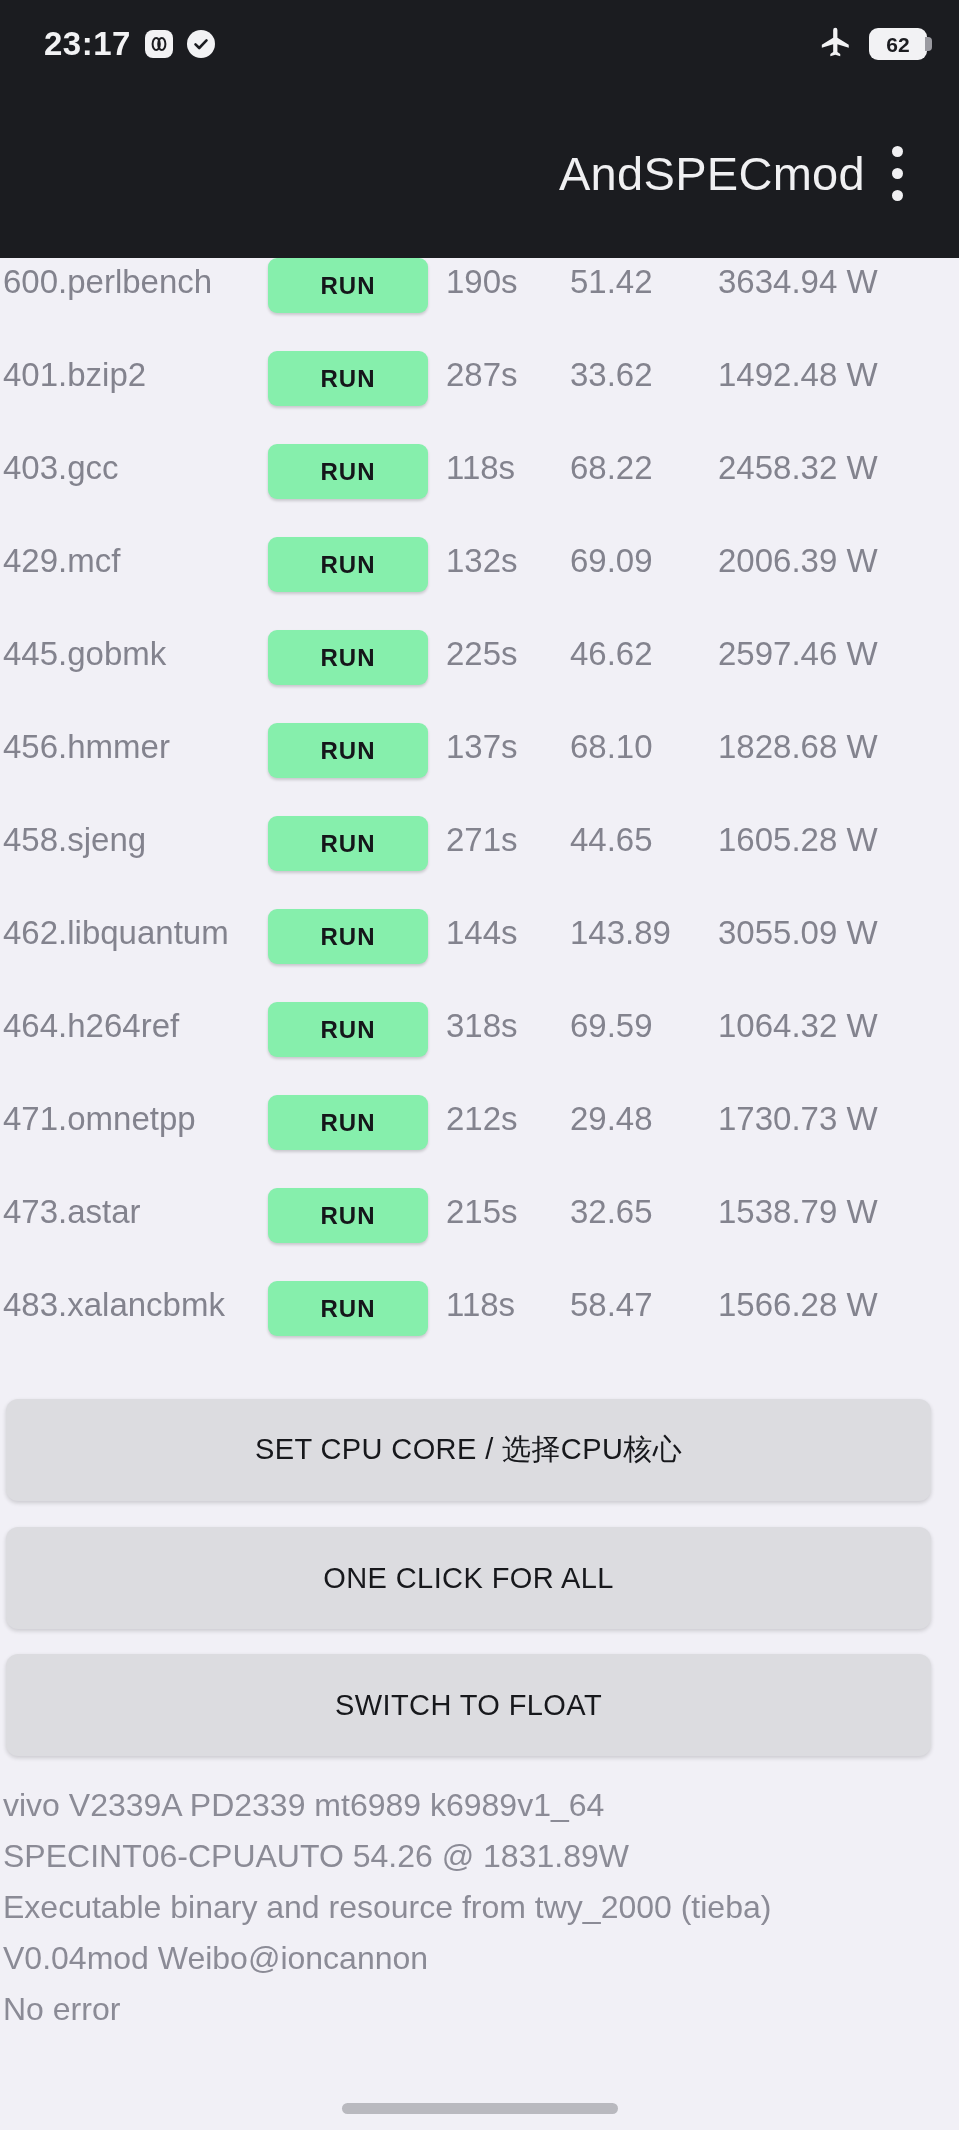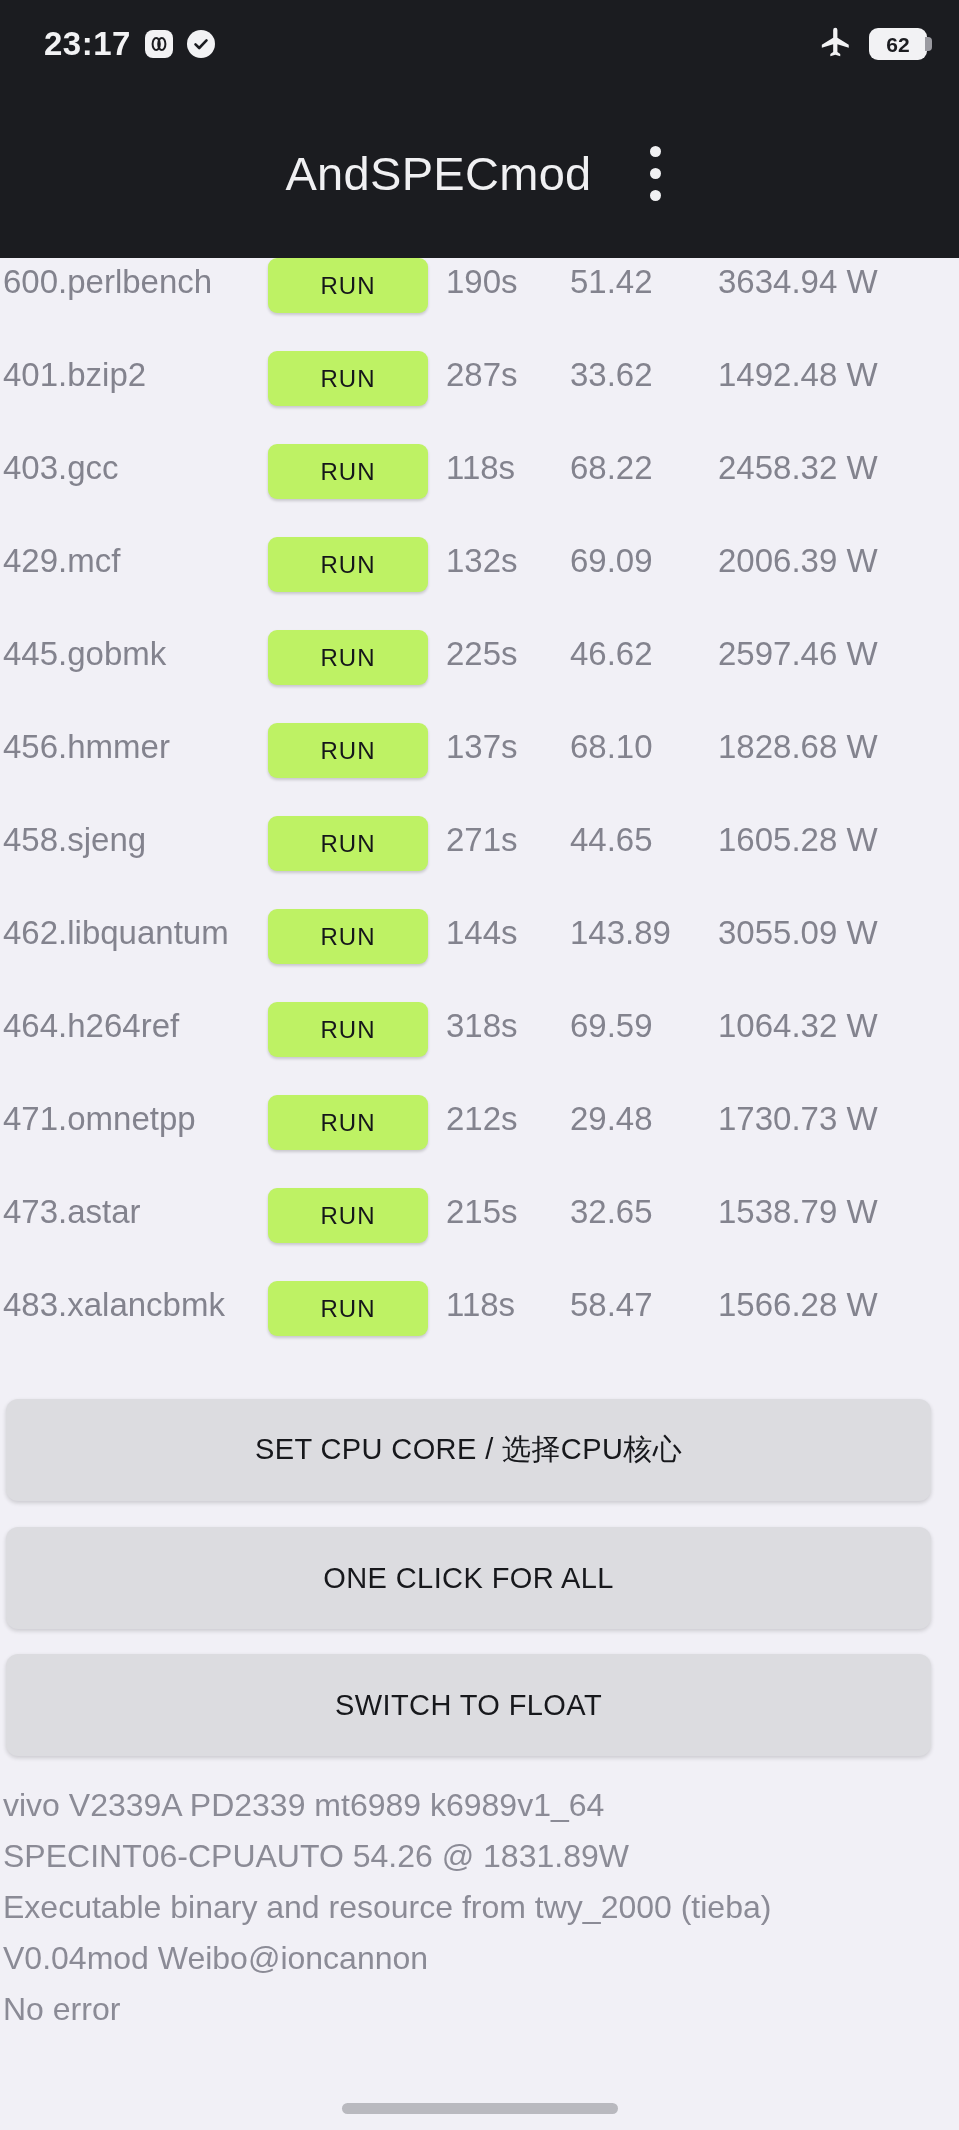--- a/index.html
+++ b/index.html
@@ -35,21 +35,21 @@
   .battery:after{
     content:""; position:absolute; right:-5px; top:9px;
     width:7px; height:14px; border-radius:0 4px 4px 0; background:#9a9aa0;
   }
   .battery span{ color:#1b1c20; font-size:21px; font-weight:700; line-height:1; }
 
   
   #app-bar{
     position:absolute; left:0; top:88px; width:959px; height:170px;
     background:#1b1c20; display:flex; align-items:center;
-    padding:0 30px 0 44px; justify-content:center;gap:32px;
+    padding:0 30px 0 44px; justify-content:flex-end;
   }
   #app-title{ color:#f0f0f2; font-size:47px; font-weight:400; letter-spacing:.3px; }
   #overflow-menu{
     width:64px; height:74px; display:flex; flex-direction:column;
     align-items:center; justify-content:center; gap:11px; cursor:pointer;
   }
   #overflow-menu i{ display:block; width:11px; height:11px; border-radius:50%; background:#f0f0f2; }
 
   
   #bench-list{
@@ -60,24 +60,24 @@
     position:relative; height:93px; width:959px;
     display:flex; align-items:flex-start;
   }
   .bm-name{
     width:268px; padding-left:3px; padding-top:14px;
     font-size:33px; color:#83838e; line-height:40px;
     word-break:break-all;
   }
   .bm-run{
     width:160px; height:55px; margin-top:10px; flex:0 0 auto;
-    background:#bef264; border:none; border-radius:9px;
+    background:#86efac; border:none; border-radius:9px;
     box-shadow:0 2px 3px rgba(0,0,0,.17);
     font-family:"Liberation Sans", sans-serif;
-    font-size:24px; font-weight:400; color:#15161a;
+    font-size:24px; font-weight:700; color:#15161a;
     letter-spacing:1px; cursor:pointer;
   }
   .bm-time{
     width:142px; padding-left:18px; padding-top:14px;
     font-size:33px; color:#83838e; line-height:40px;
   }
   .bm-score{
     width:148px; padding-top:14px; text-align:left;
     font-size:33px; color:#83838e; line-height:40px;
   }

